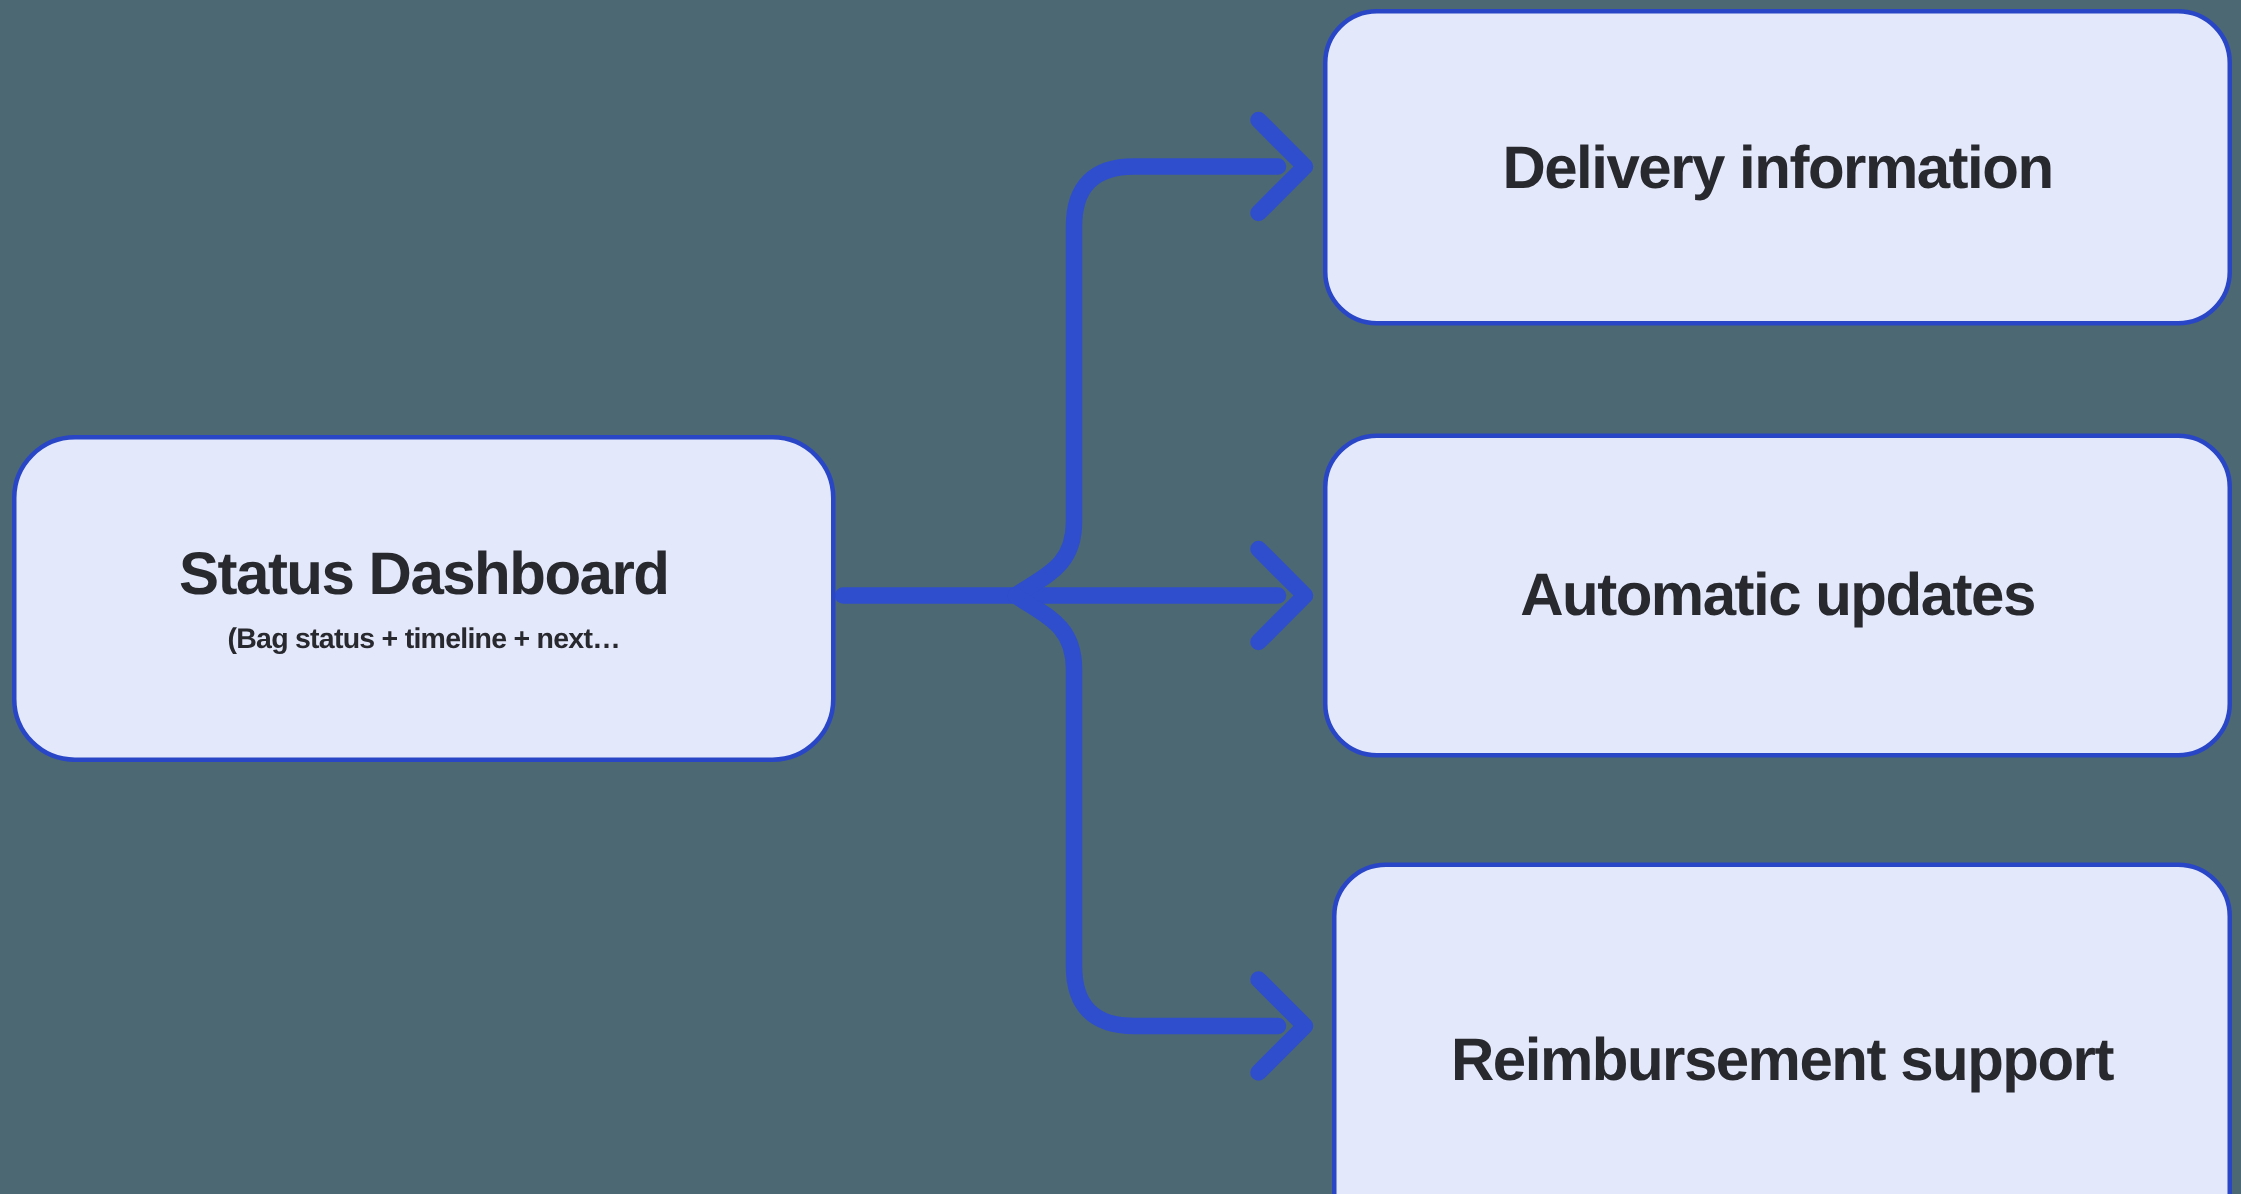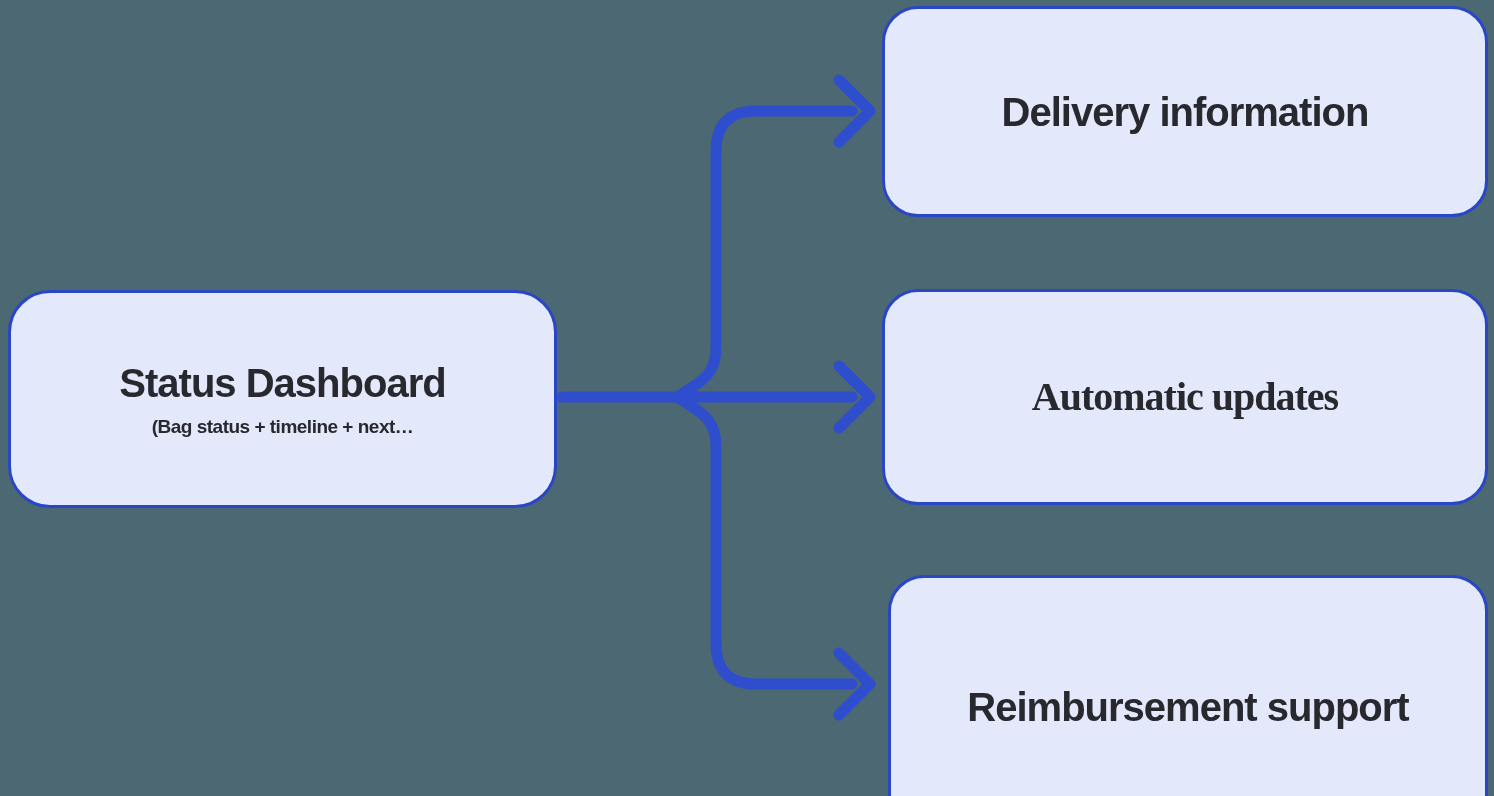--- a/index.html
+++ b/index.html
@@ -51,21 +51,21 @@
     left:8px; top:290px;
     width:549px; height:218px;
     border-radius:42px;
     padding:0 32px;
   }
   .node-child{
     border-radius:36px;
     padding:0 20px;
   }
   .node-child-1{ left:882px; top:6px;   width:606px; height:211px; }
-  .node-child-2{ left:882px; top:289px; width:606px; height:216px;font-family:Liberation Serif, serif; }
+  .node-child-2{ left:882px; top:289px; width:606px; height:216px; }
   .node-child-3{ left:888px; top:575px; width:600px; height:263px; }
   .node-title{
     font-size:40px;
     font-weight:700;
     letter-spacing:-1px;
     color:var(--text);
     line-height:1.2;
   }
   .node-subtitle{
     font-size:19px;

